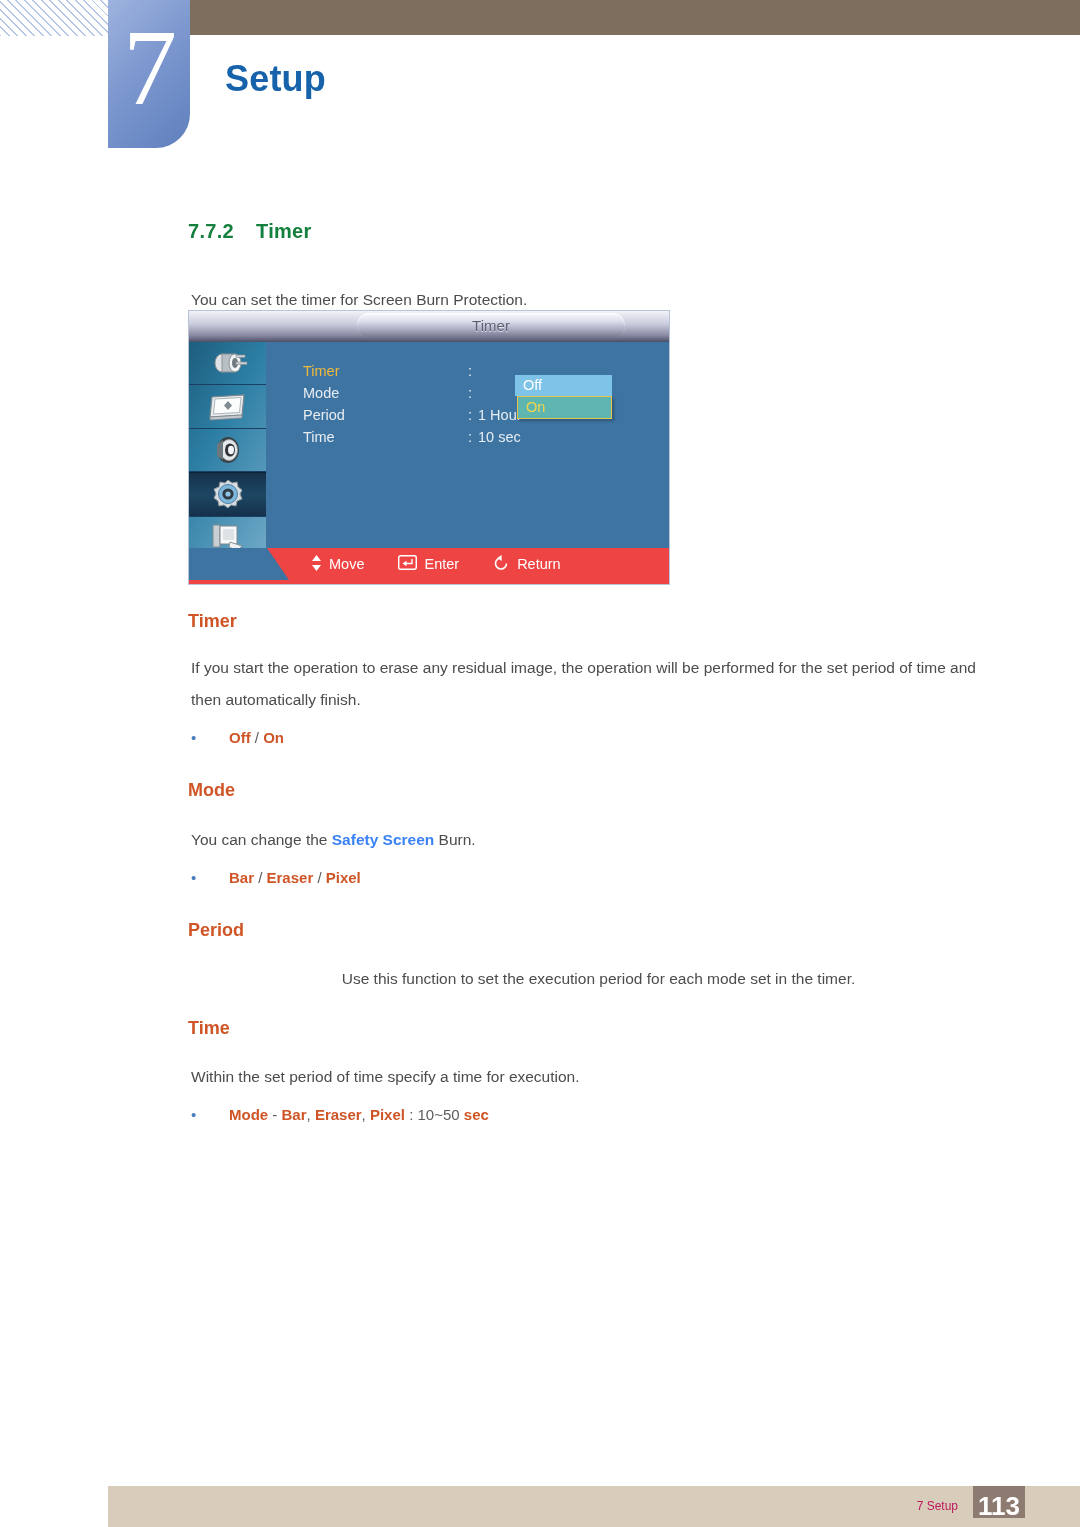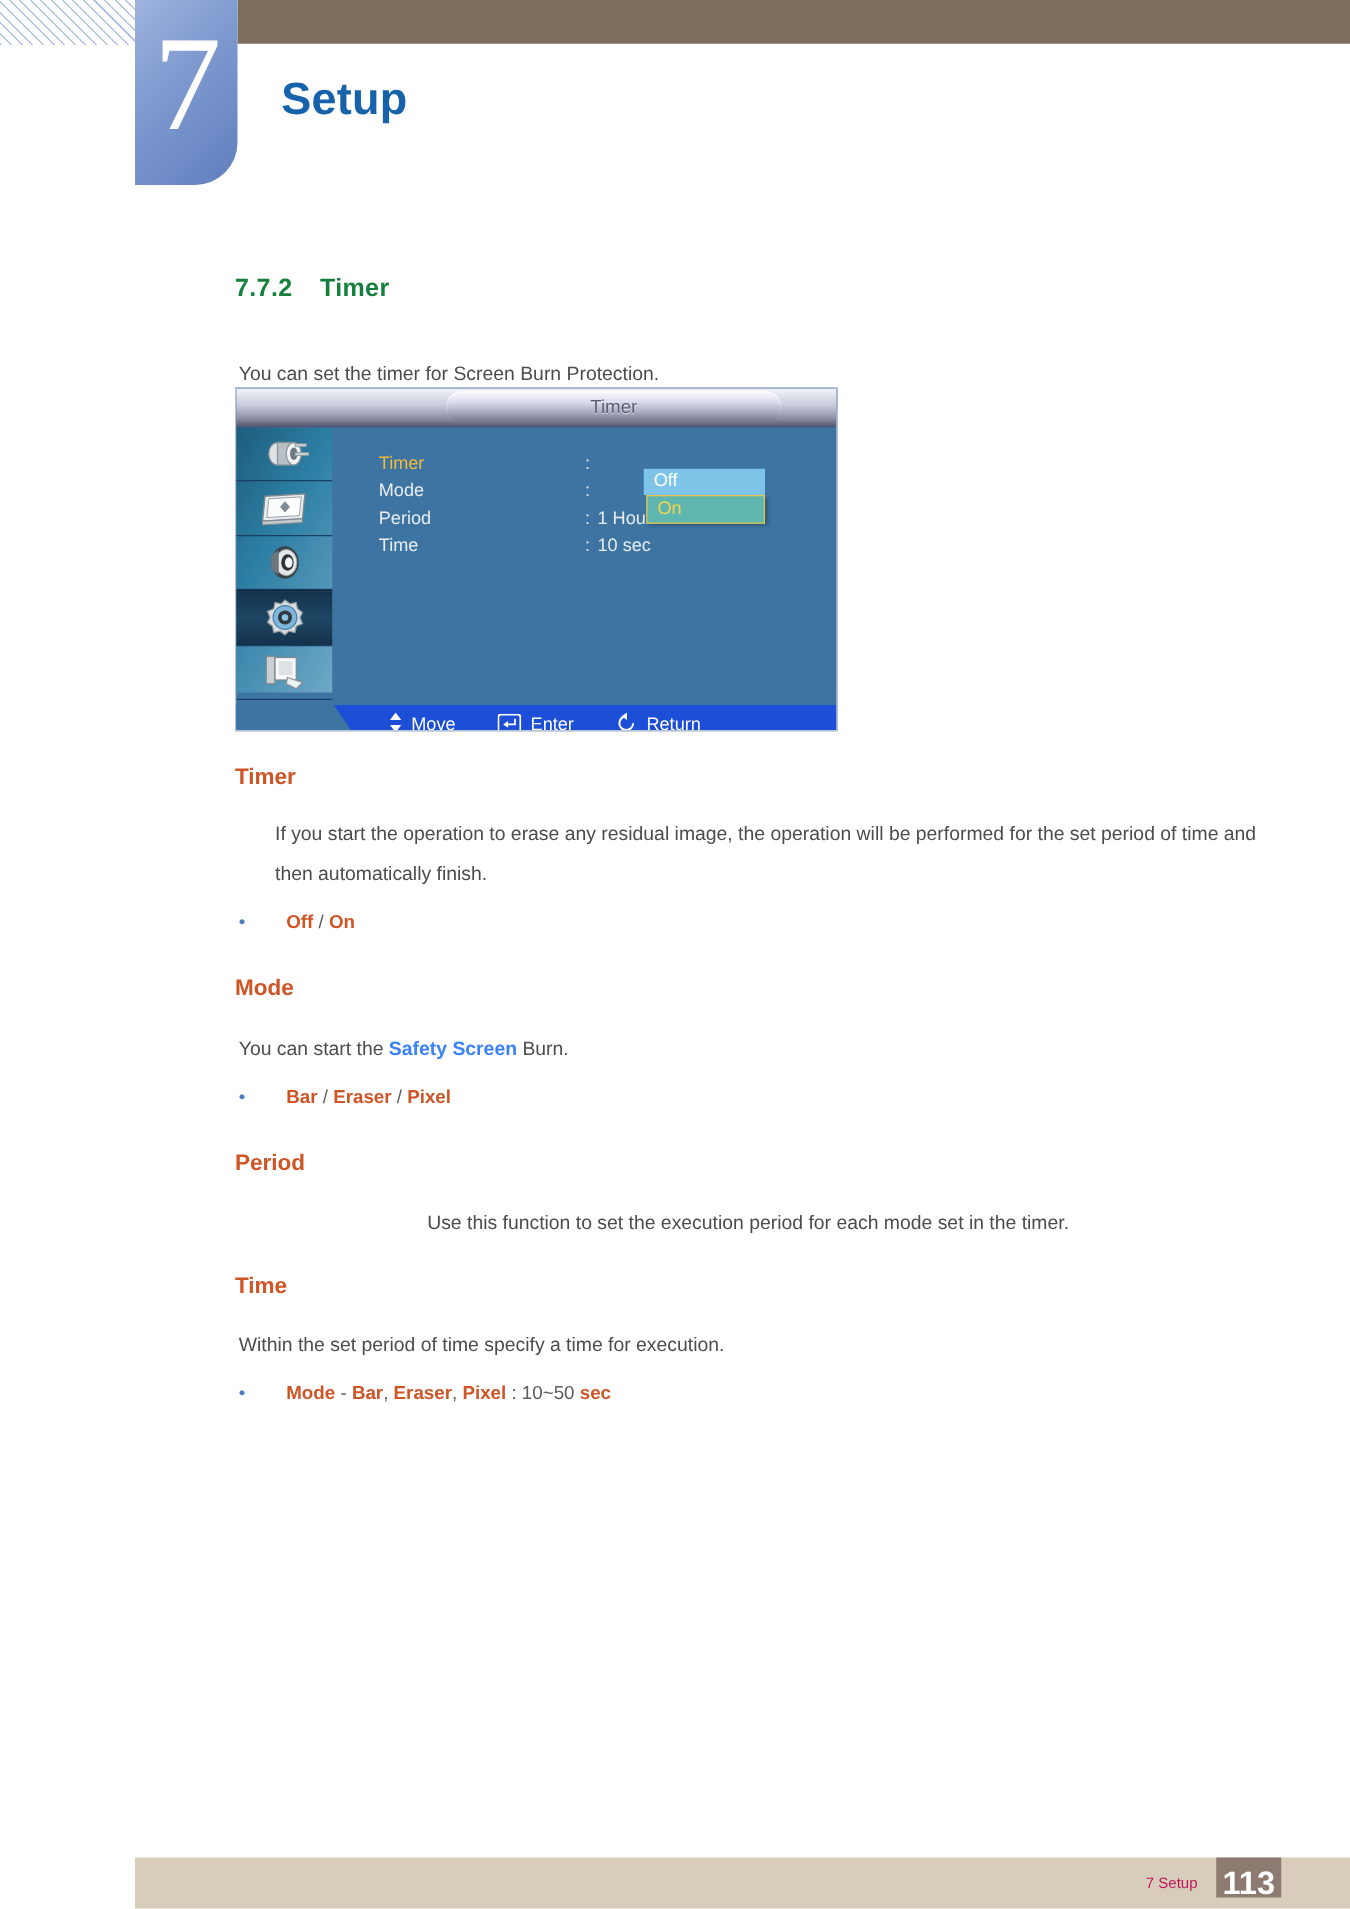--- a/index.html
+++ b/index.html
@@ -206,22 +206,22 @@
     line-height: 21px;
     margin-left: 2px;
     width: 95px;
     box-shadow: 2px 2px 3px rgba(0,0,0,0.25);
   }
 
   .osd-footer {
     position: absolute;
     left: 0; bottom: 0;
     width: 100%;
-    height: 20px;
-    background: #1d4ed8;
+    height: 36px;
+    background: #ef4444;
   }
   .osd-footer-notch {
     position: absolute;
     left: 0; top: 0;
     width: 100px;
     height: 32px;
     background: #3d74a2;
     clip-path: polygon(0 0, 78px 0, 100px 32px, 0 32px);
   }
   .osd-footer-items {
@@ -265,21 +265,21 @@
     font-size: 15px;
     width: 38px;
     flex: 0 0 38px;
   }
   .b-or { color: #cf5526; font-weight: bold; }
   .b-gray { color: #5c5c5c; }
   .hl { color: #3b82f6; font-weight: bold; }
 
   
   #h-timer      { top: 611px; }
-  #p-timer      { top: 652px; margin-left: 29px; }
+  #p-timer      { top: 652px; }
   #bl-timer     { top: 729px; }
   #h-mode       { top: 780px; }
   #p-mode       { top: 824px; }
   #bl-mode      { top: 869px; }
   #h-period     { top: 920px; }
   #p-period     { top: 963px; text-align: center; }
   #h-time       { top: 1018px; }
   #p-time       { top: 1061px; }
   #bl-time      { top: 1106px; }
 
@@ -482,21 +482,21 @@
 
 <div class="sub-heading" id="h-timer">Timer</div>
 <div class="para" id="p-timer">If you start the operation to erase any residual image, the operation will be performed for the set period of time and then automatically finish.</div>
 <div class="bullet-row" id="bl-timer">
   <span class="bullet-dot">•</span>
   <span><span class="b-or">Off</span><span class="b-gray">&nbsp;</span><span class="b-gray">/</span><span class="b-gray">&nbsp;</span><span class="b-or">On</span></span>
 </div>
 
 <div class="sub-heading" id="h-mode">Mode</div>
 <div class="para" id="p-mode">
-  <span>You can start the </span><span class="hl">Safety Screen</span><span> Burn.</span>
+  <span>You can change the </span><span class="hl">Safety Screen</span><span> Burn.</span>
 </div>
 <div class="bullet-row" id="bl-mode">
   <span class="bullet-dot">•</span>
   <span><span class="b-or">Bar</span><span class="b-gray">&nbsp;</span><span class="b-gray">/</span><span class="b-gray">&nbsp;</span><span class="b-or">Eraser</span><span class="b-gray">&nbsp;</span><span class="b-gray">/</span><span class="b-gray">&nbsp;</span><span class="b-or">Pixel</span></span>
 </div>
 
 <div class="sub-heading" id="h-period">Period</div>
 <div class="para" id="p-period">Use this function to set the execution period for each mode set in the timer.</div>
 
 <div class="sub-heading" id="h-time">Time</div>

